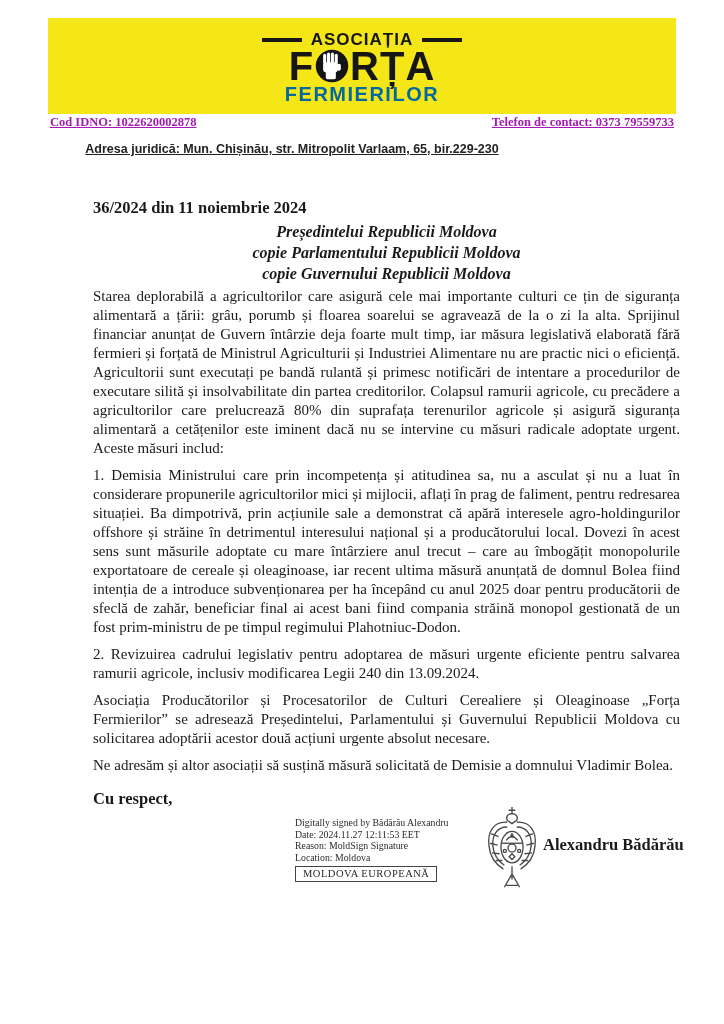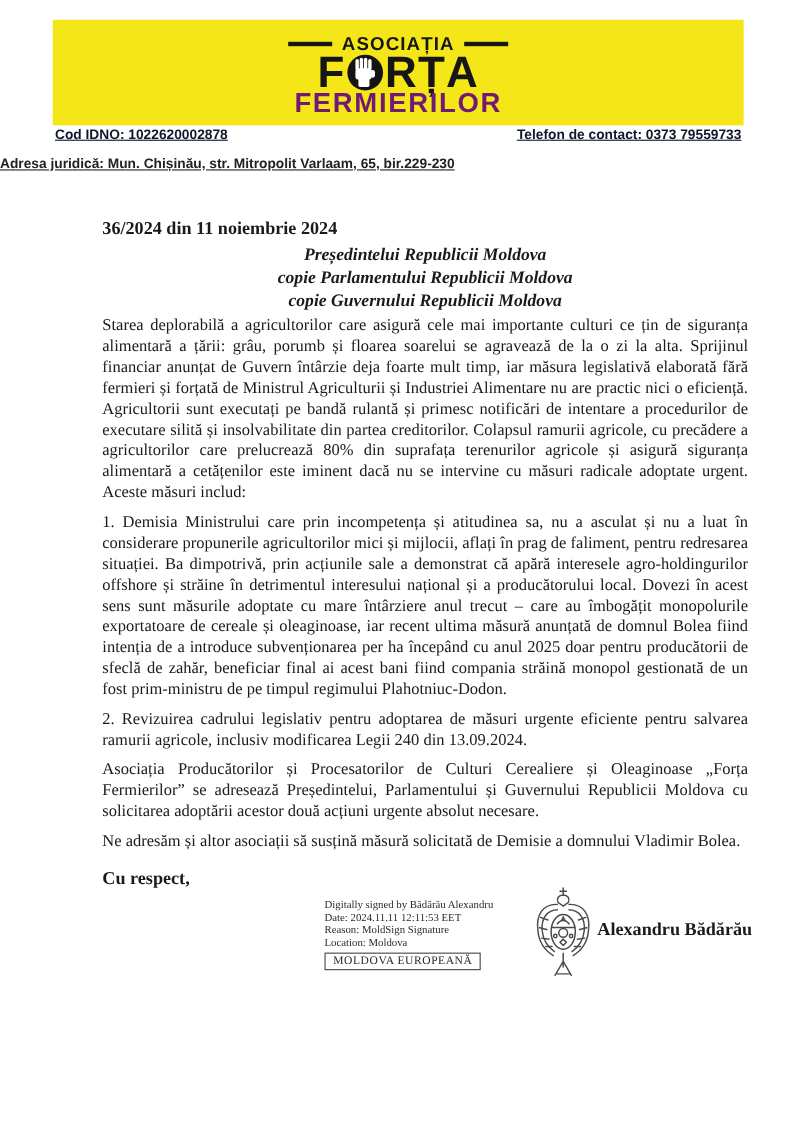--- a/index.html
+++ b/index.html
@@ -10,29 +10,29 @@
   
   .banner{position:absolute;left:48px;top:18px;width:628px;height:96px;background:#F5E618;
           display:flex;flex-direction:column;align-items:center;justify-content:center;
           font-family:"Liberation Sans",sans-serif;}
   .logo-top{display:flex;align-items:center;gap:9px;margin-top:2px;}
   .logo-dash{width:40px;height:4px;background:#161616;}
   .logo-asociatia{font-size:17px;font-weight:700;letter-spacing:1px;color:#161616;}
   .logo-forta{display:flex;align-items:center;font-size:40px;font-weight:700;
               letter-spacing:1px;color:#161616;line-height:36px;margin-top:-2px;}
   .fist-wrap{width:34px;height:34px;margin:0 1px;}
-  .logo-fermierilor{font-size:25px;font-weight:700;letter-spacing:1.5px;color:#701a75;
+  .logo-fermierilor{font-size:20px;font-weight:700;letter-spacing:1.5px;color:#0369a1;
                     line-height:22px;margin-top:-1px;}
 
   
   .contact-row{position:absolute;left:48px;top:115px;width:628px;display:flex;
                justify-content:space-between;padding:0 2px;box-sizing:border-box;
-               font-family:Liberation Sans, sans-serif;font-size:12.5px;font-weight:700;color:#0f172a;}
+               font-family:Liberation Serif, serif;font-size:12.5px;font-weight:700;color:#a21caf;}
   .contact-item{text-decoration:underline;white-space:nowrap;}
-  .address-line{position:absolute;left:0;top:142px;width:584px;
+  .address-line{position:absolute;left:0;top:142px;width:584px;text-align:center;
                 font-family:"Liberation Sans",sans-serif;font-size:12.5px;font-weight:700;
                 color:#222;text-decoration:underline;}
 
   
   .letter-body{position:absolute;left:93px;top:197px;width:587px;font-size:15px;}
   .ref-number{font-weight:700;font-size:16.5px;line-height:22px;margin-bottom:2px;}
   .addressees{text-align:center;font-weight:700;font-style:italic;font-size:16px;line-height:21px;
               margin-bottom:3px;}
   .para{text-align:justify;line-height:19px;margin:0 0 8px 0;}
   .closing{font-weight:700;font-size:16.5px;margin-top:14px;}
@@ -99,21 +99,21 @@
     <p class="para">2. Revizuirea cadrului legislativ pentru adoptarea de măsuri urgente eficiente pentru salvarea ramurii agricole, inclusiv modificarea Legii 240 din 13.09.2024.</p>
     <p class="para">Asociația Producătorilor și Procesatorilor de Culturi Cerealiere și Oleaginoase „Forța Fermierilor” se adresează Președintelui, Parlamentului și Guvernului Republicii Moldova cu solicitarea adoptării acestor două acțiuni urgente absolut necesare.</p>
     <p class="para">Ne adresăm și altor asociații să susțină măsură solicitată de Demisie a domnului Vladimir Bolea.</p>
 
     <div class="closing">Cu respect,</div>
 
     <div class="sig-row">
 
       <div class="digital-sig">
         <div>Digitally signed by Bădărău Alexandru</div>
-        <div>Date: 2024.11.11 12:11:53 EET</div>
+        <div>Date: 2024.11.27 12:11:53 EET</div>
         <div>Reason: MoldSign Signature</div>
         <div>Location: Moldova</div>
         <span class="stamp-box">MOLDOVA EUROPEANĂ</span>
       </div>
 
       <span class="coat-of-arms">
         <svg viewBox="0 0 60 92" width="58" height="88" fill="none" stroke="#4a4a4a" stroke-width="1.4">
 
           <path d="M30 2 v8 M26.5 5.5 h7"></path>
           <path d="M30 9 c-4.5 0 -6.5 3.5 -5 7 l5 3.5 5 -3.5 c1.5 -3.5 -0.5 -7 -5 -7 z"></path>

